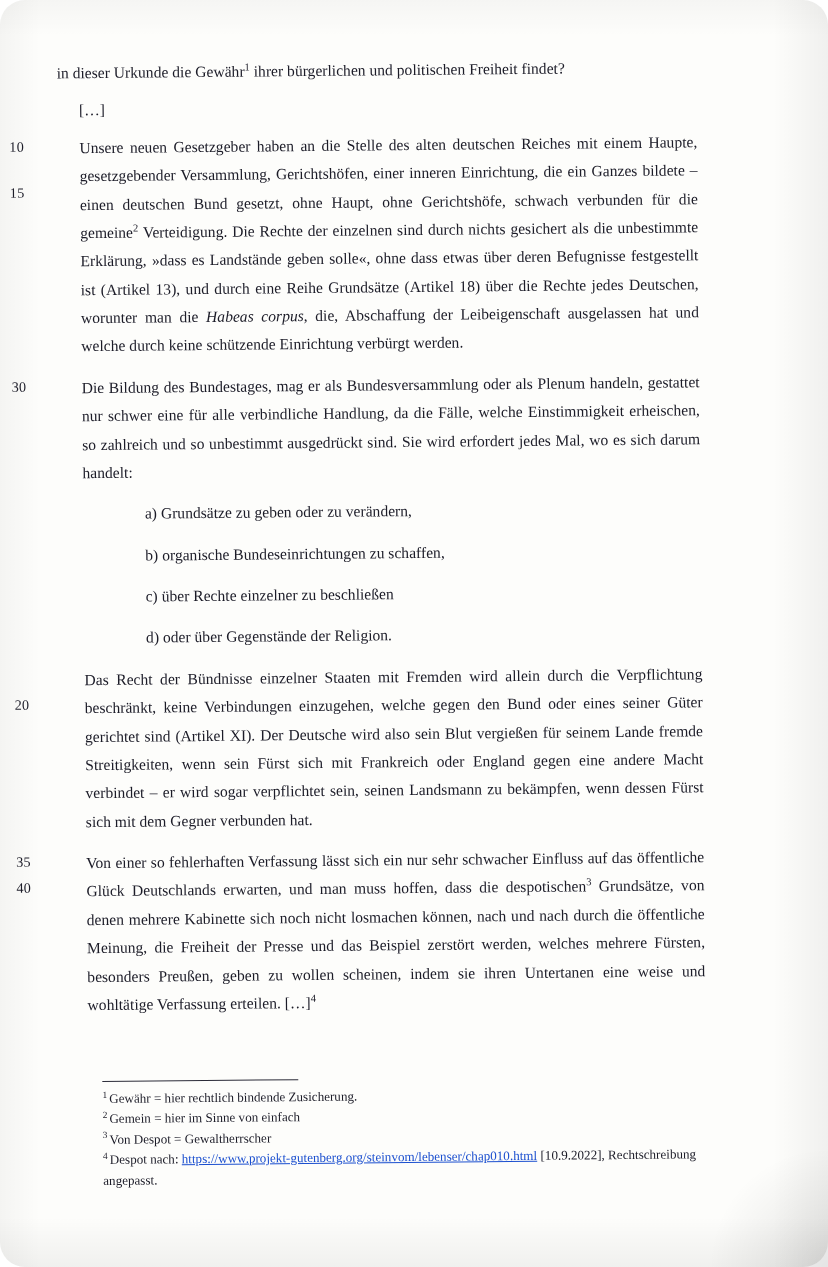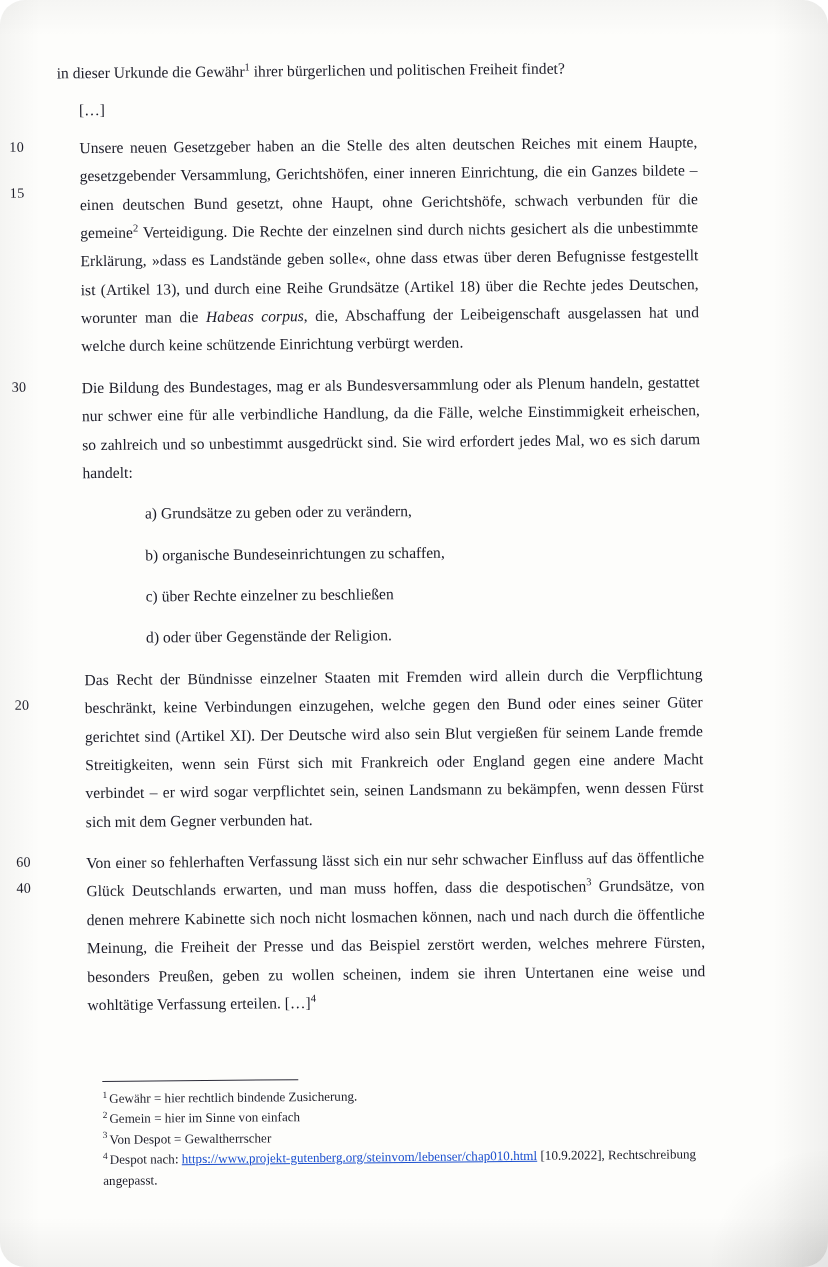--- a/index.html
+++ b/index.html
@@ -164,21 +164,21 @@
       <div class="gap-md"></div>
 
       <div class="para hang">
         <span class="linenum" style="top:1.82em">20</span>
         Das Recht der Bündnisse einzelner Staaten mit Fremden wird allein durch die Verpflichtung beschränkt, keine Verbindungen einzugehen, welche gegen den Bund oder eines seiner Güter gerichtet sind (Artikel XI). Der Deutsche wird also sein Blut vergießen für seinem Lande fremde Streitigkeiten, wenn sein Fürst sich mit Frankreich oder England gegen eine andere Macht verbindet – er wird sogar verpflichtet sein, seinen Landsmann zu bekämpfen, wenn dessen Fürst sich mit dem Gegner verbunden hat.
       </div>
 
       <div class="gap-md"></div>
 
       <div class="para hang">
-        <span class="linenum">60</span>
+        <span class="linenum">35</span>
         Von einer so fehlerhaften Verfassung lässt sich ein nur sehr schwacher Einfluss auf das öffentliche Glück Deutschlands erwarten, und man muss hoffen, dass die despotischen<sup>3</sup> Grundsätze, von denen mehrere Kabinette sich noch nicht losmachen können, nach und nach durch die öffentliche Meinung, die Freiheit der Presse und das Beispiel zerstört werden, welches mehrere Fürsten, besonders <span><span class="linenum" style="top:1.82em">40</span></span>Preußen, geben zu wollen scheinen, indem sie ihren Untertanen eine weise und wohltätige Verfassung erteilen. […]<sup>4</sup>
       </div>
 
     </div>
 
     <div class="footnotes">
       <div class="fn-rule"></div>
 
       <div class="fn-line">
         <span class="fn-mark">1</span><span>Gewähr = hier rechtlich bindende Zusicherung.</span>

